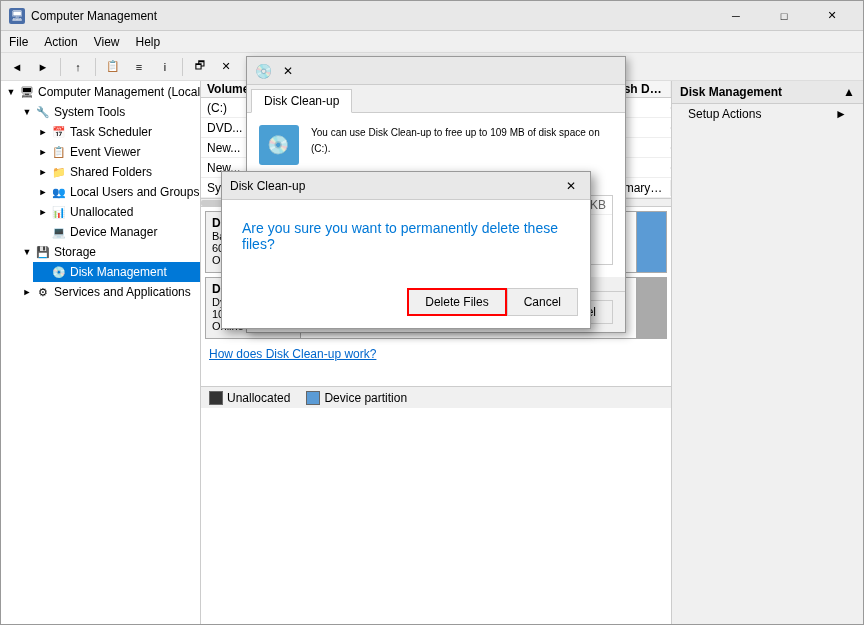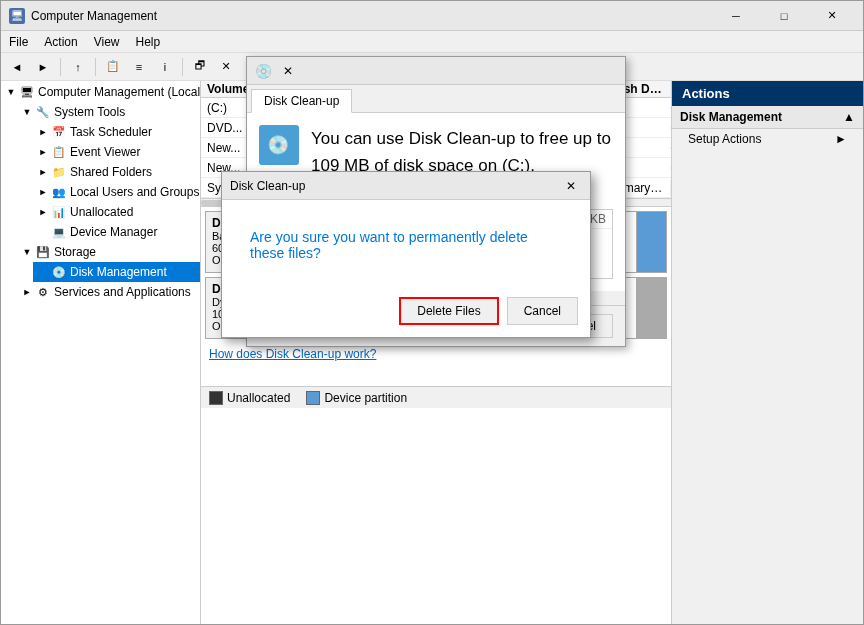--- a/index.html
+++ b/index.html
@@ -282,21 +282,21 @@
     }
     .disk-icon {
       width: 40px; height: 40px;
       margin-right: 12px;
       background: #4a9fd4;
       border-radius: 3px;
       display: flex; align-items: center; justify-content: center;
       color: white; font-size: 18px;
       flex-shrink: 0;
     }
-    .disk-info-text { font-size: 17px; line-height: 1.6; }
+    .disk-info-text { font-size: 10px; line-height: 1.6; }
 
     .files-label { font-size: 12px; margin-bottom: 4px; }
     .files-list {
       border: 1px solid #ccc;
       height: 70px;
       overflow-y: auto;
     }
     .file-item {
       display: flex;
       align-items: center;
@@ -352,32 +352,30 @@
       border-bottom: 1px solid #ccc;
     }
     .confirm-title-text { flex: 1; font-size: 12px; }
     .confirm-close-btn {
       width: 22px; height: 22px;
       border: none; background: transparent;
       cursor: pointer; font-size: 12px;
       display: flex; align-items: center; justify-content: center;
     }
     .confirm-body {
-      padding: 20px 28px 16px;
-      margin-top: 9px;
+      padding: 20px 20px 16px;
     }
     .confirm-question {
       font-size: 14px;
       color: #0078d7;
       margin-bottom: 12px;
     }
     .confirm-buttons {
       display: flex;
       justify-content: flex-end;
-      gap: 8px;
       padding: 8px 12px 12px;
       margin-left: 12px;
     }
     .confirm-btn {
       padding: 5px 16px;
       font-size: 12px;
       border: 1px solid #ccc;
       background: #f0f0f0;
       cursor: pointer;
     }
@@ -606,21 +604,20 @@
           <span>Unallocated</span>
         </div>
         <div class="legend-item">
           <div class="legend-box" style="background:#5b9bd5;"></div>
           <span>Device partition</span>
         </div>
       </div>
     </div>
 
     <div class="right-panel">
-      <div class="actions-header">Actions</div>
       <div class="action-section-title">
         <span>Disk Management</span>
         <span>▲</span>
       </div>
       <div class="action-item">
         <span>Setup Actions</span>
         <span class="arrow">►</span>
       </div>
     </div>
 

